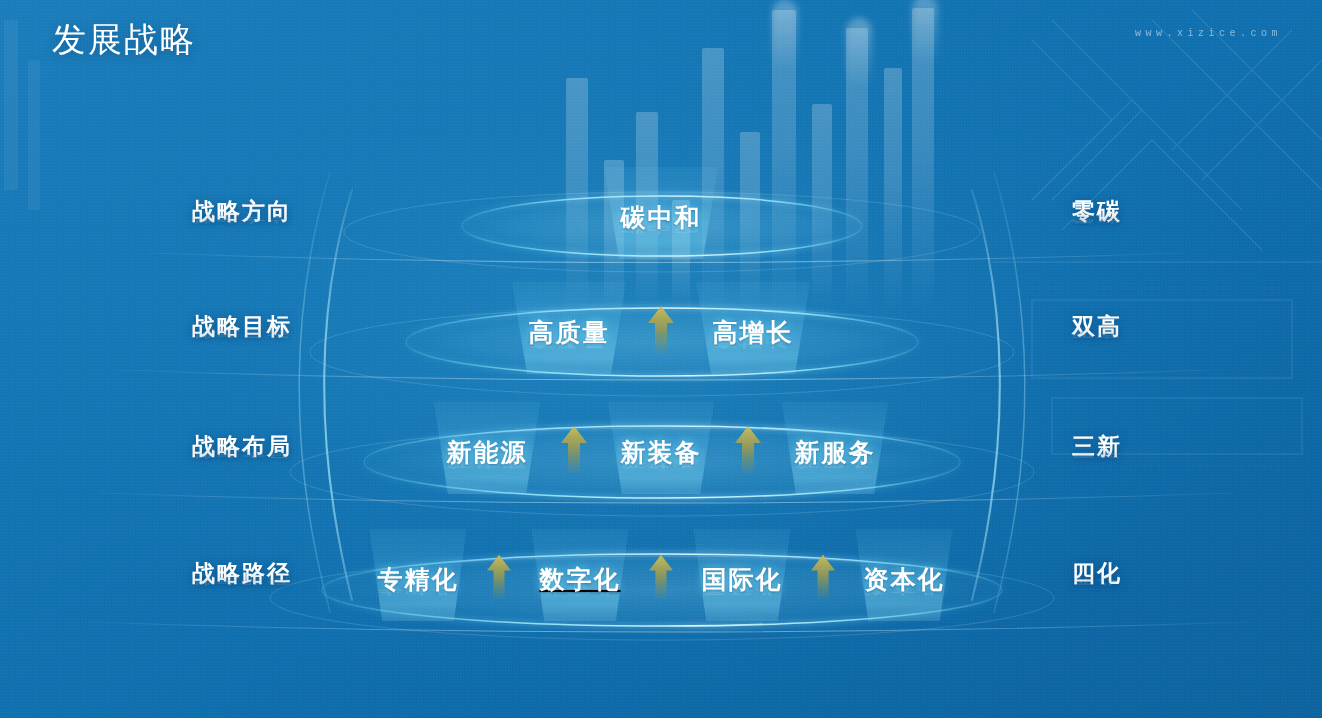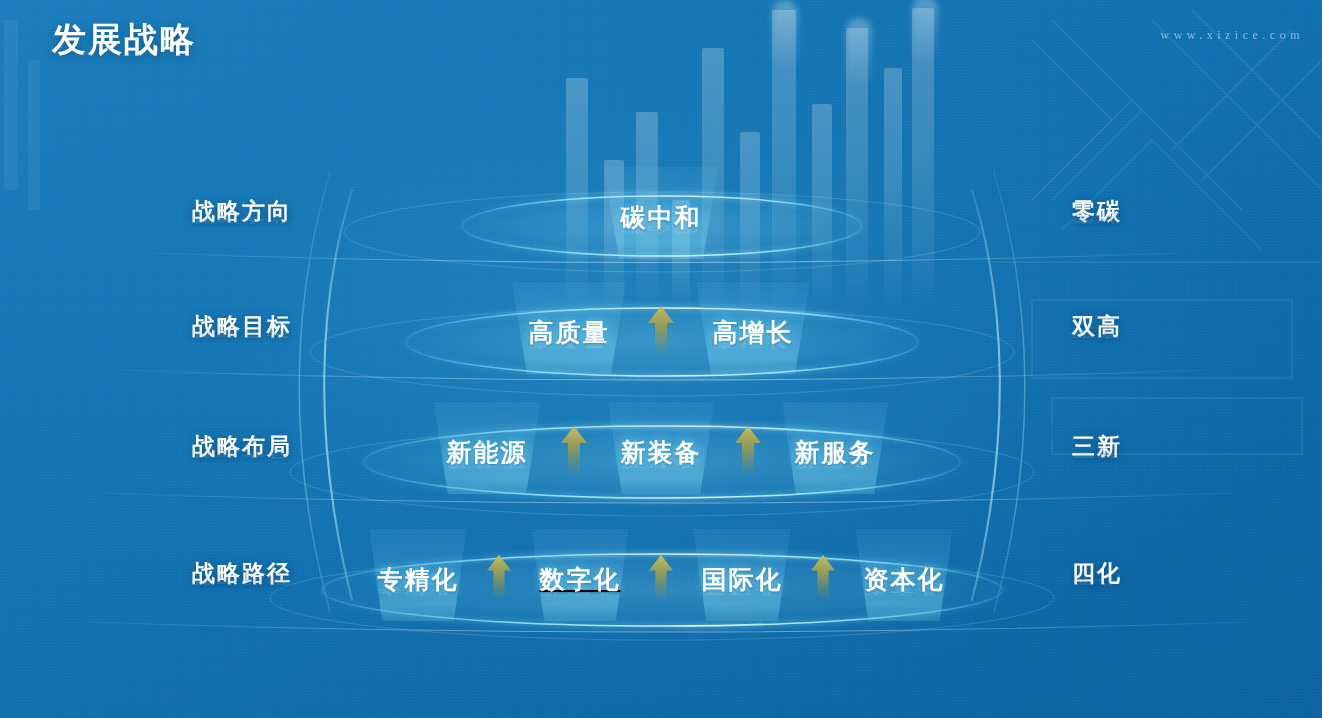--- a/index.html
+++ b/index.html
@@ -27,31 +27,31 @@
   .bar{position:absolute;bottom:0;border-radius:2px;
        background:linear-gradient(to top, rgba(255,255,255,0.0) 0%, rgba(255,255,255,0.16) 55%, rgba(255,255,255,0.22) 100%);}
   .glowtop{position:absolute;top:0;width:26px;height:70px;border-radius:13px;
        background:linear-gradient(to bottom, rgba(255,255,255,0.30), rgba(255,255,255,0));filter:blur(3px);}
   .geo{position:absolute;right:0;top:0;width:330px;height:470px;pointer-events:none;opacity:.5;}
   .vbars-left{position:absolute;left:0;top:0;width:240px;height:300px;pointer-events:none;}
 
   
   .header{position:absolute;left:52px;top:18px;}
   .title{
-    font-size:34px;font-weight:700;color:#ffffff;letter-spacing:2px;line-height:1.25;
+    font-size:34px;font-weight:400;color:#ffffff;letter-spacing:2px;line-height:1.25;
     text-shadow:0 2px 10px rgba(0,40,80,.35);
   }
   .subtitle{
     margin-top:8px;font-size:19px;font-weight:700;color:#f2fbff;letter-spacing:1px;
     text-shadow:0 1px 6px rgba(0,40,80,.35);
   }
   .watermark{
-    position:absolute;right:18px;top:28px;
-    font-size:12px;letter-spacing:4.5px;color:rgba(255,255,255,.50);
-    font-family:Liberation Serif, serif;
+    position:absolute;right:40px;top:28px;
+    font-size:10px;letter-spacing:4.5px;color:rgba(255,255,255,.50);
+    font-family:Liberation Mono, monospace;
   }
 
   
   .diagram{position:absolute;left:0;top:0;width:1322px;height:718px;}
   .svg-layer{position:absolute;left:0;top:0;width:1322px;height:718px;pointer-events:none;}
 
   .row{position:absolute;height:0;width:1322px;}
   .row-label{
     position:absolute;top:-17px;font-size:23px;font-weight:700;color:#ffffff;letter-spacing:2px;
     text-shadow:0 1px 8px rgba(0,60,110,.55);

